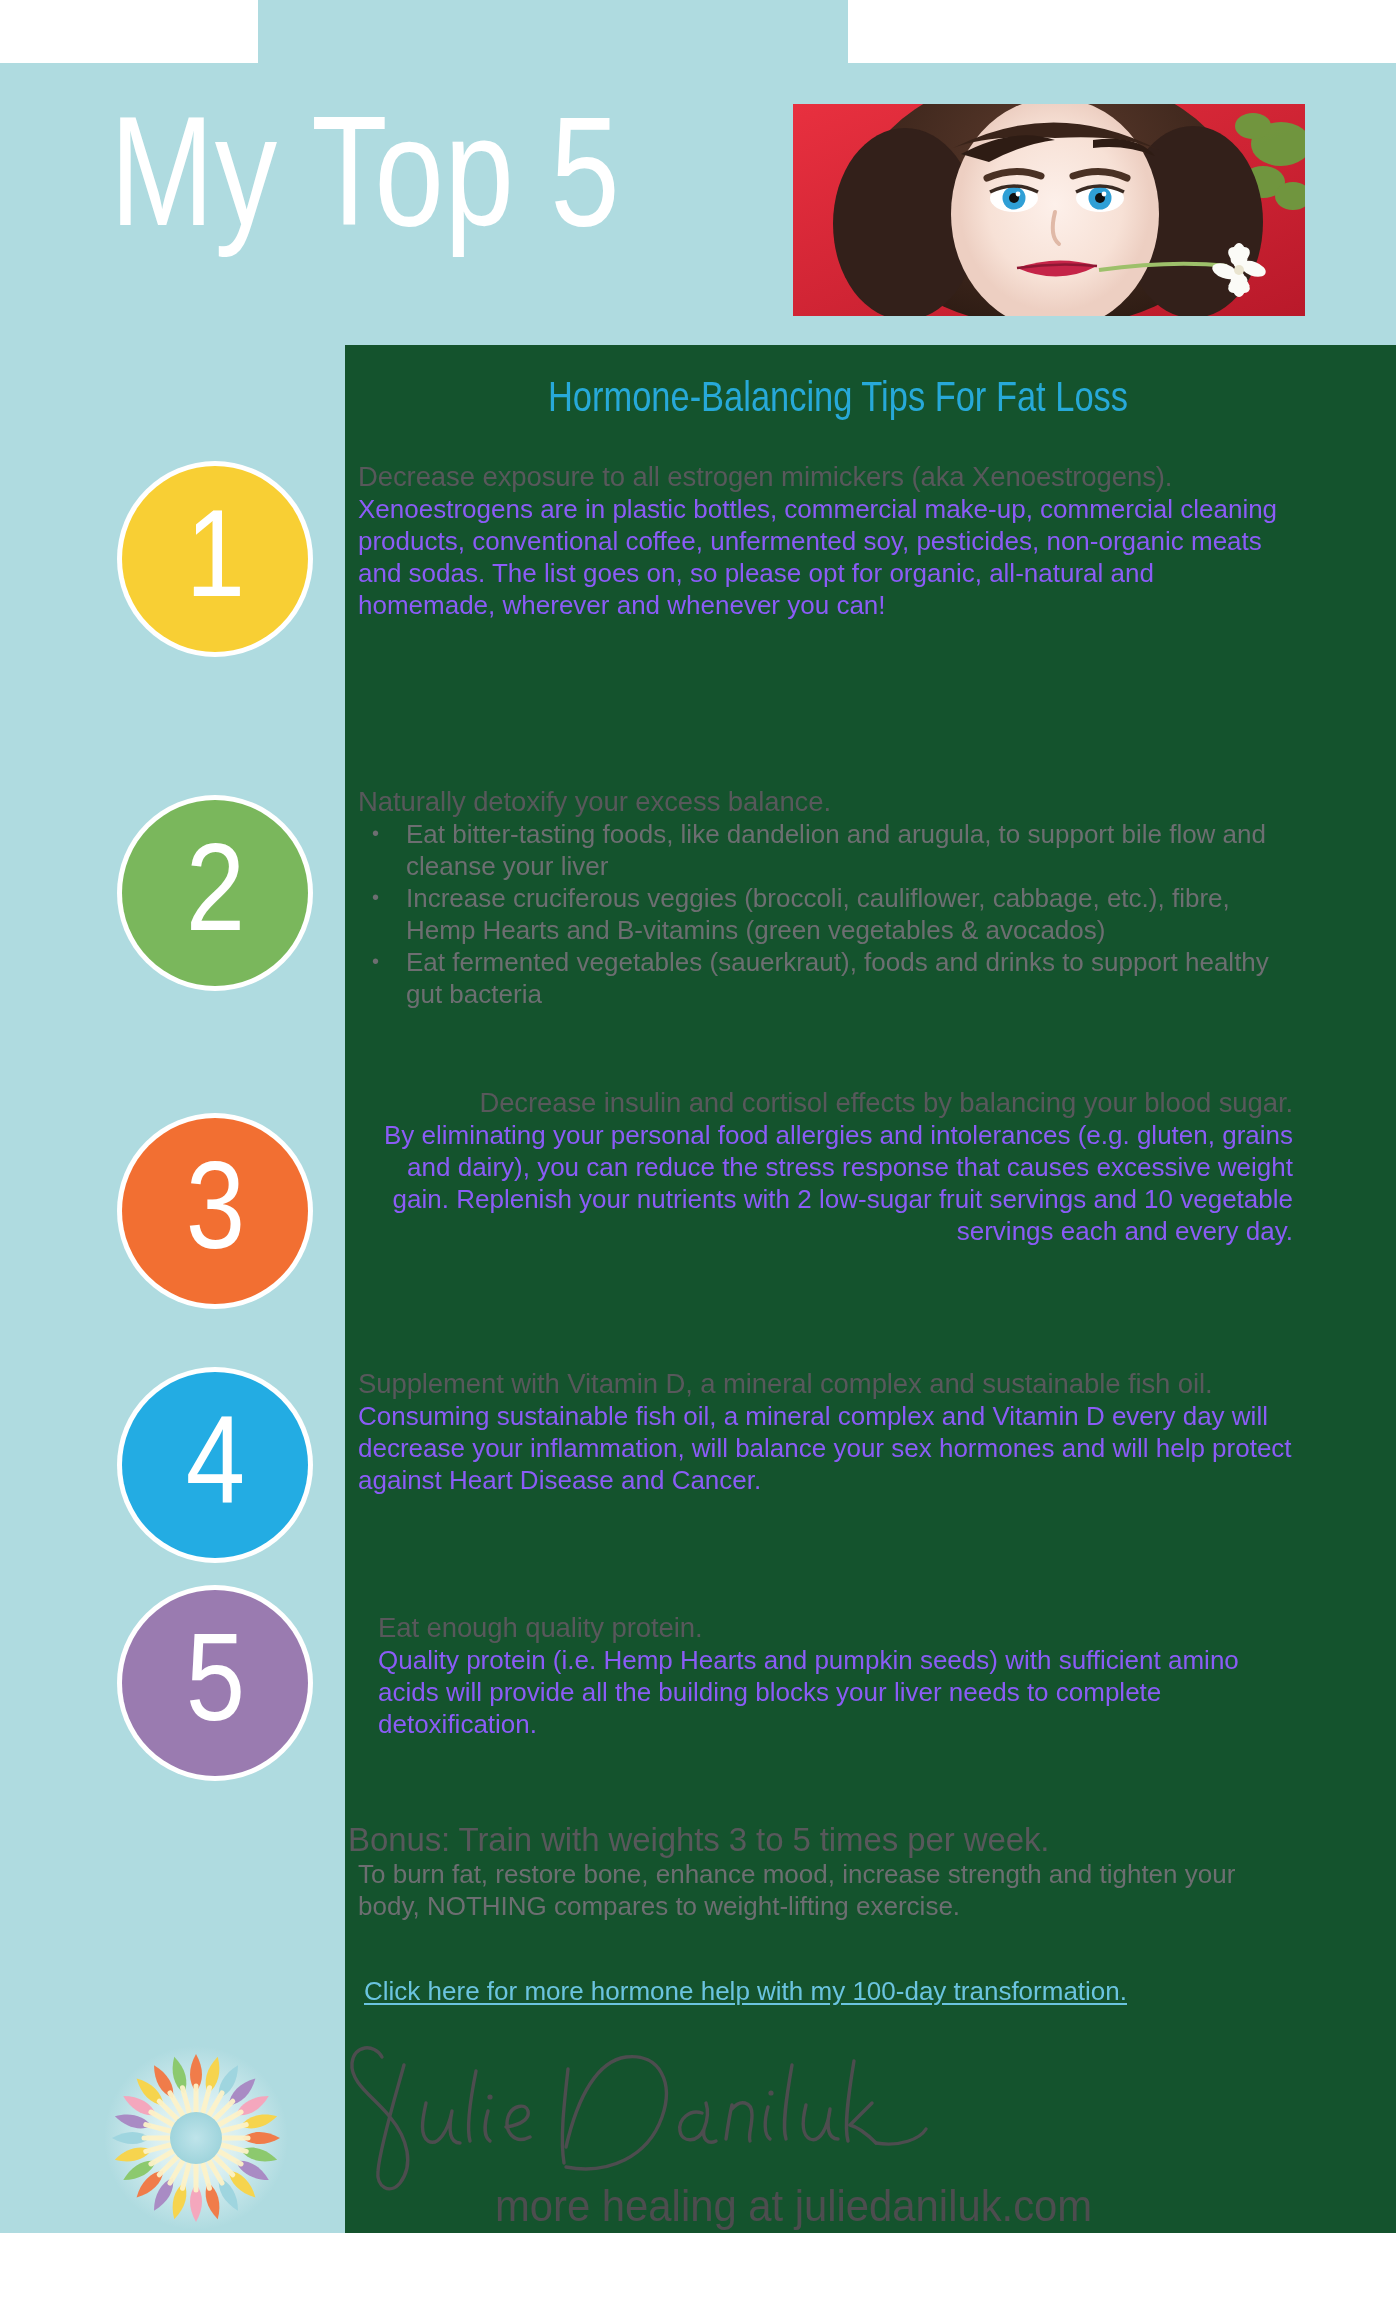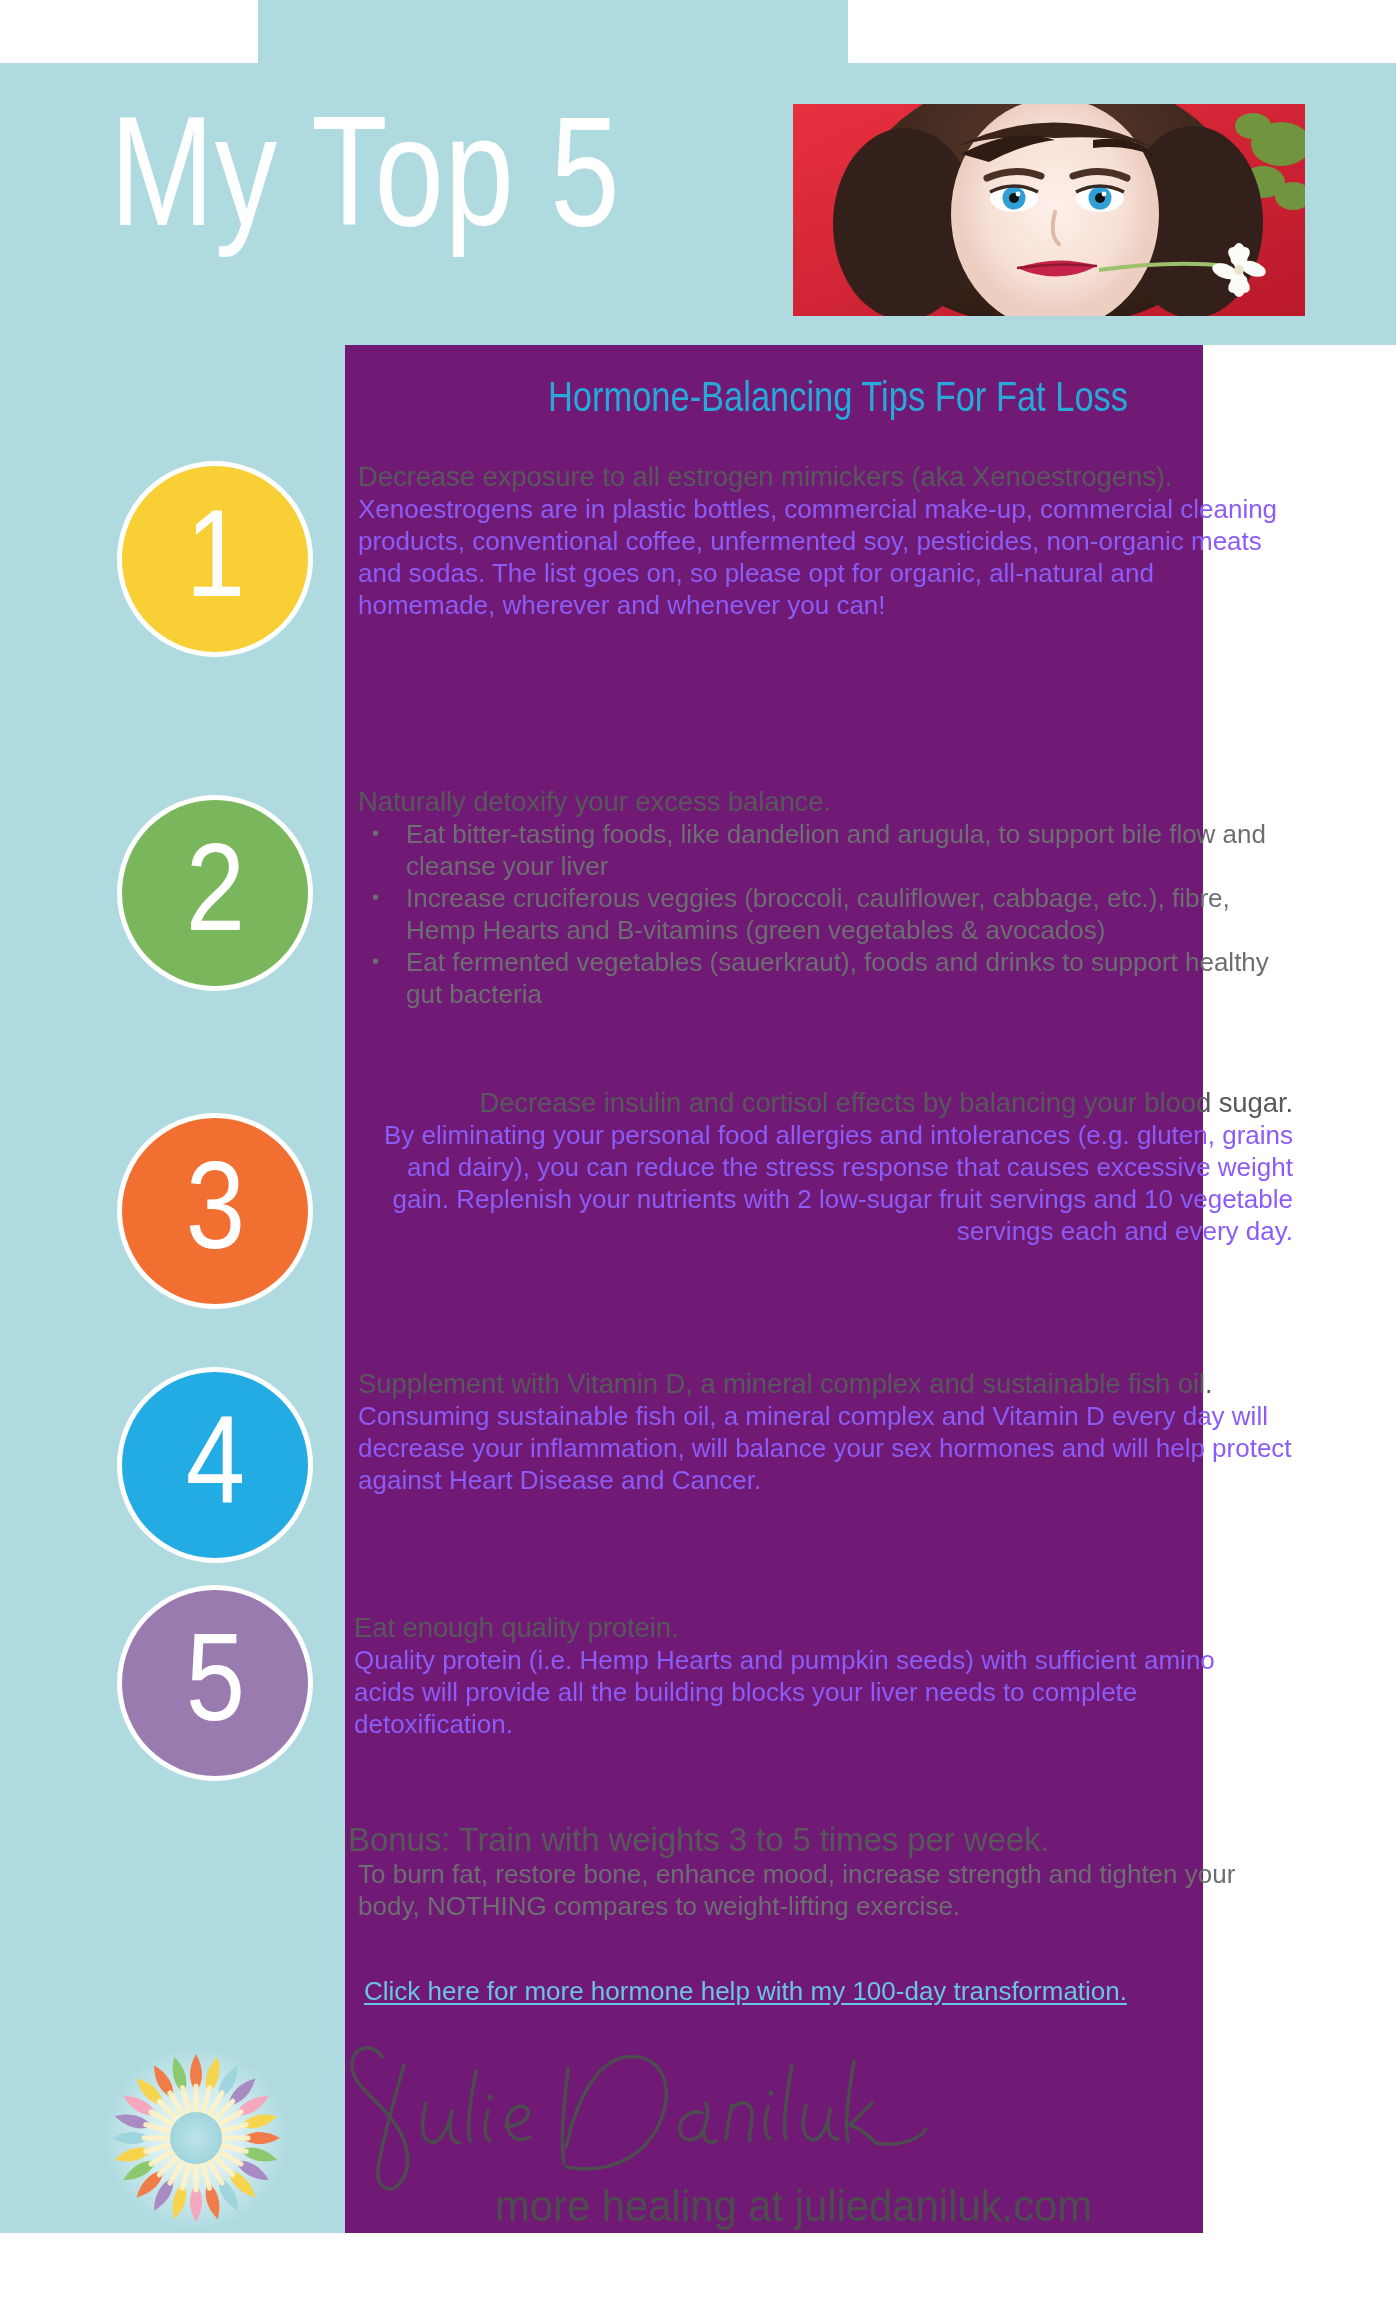--- a/index.html
+++ b/index.html
@@ -44,22 +44,22 @@
 
   
   .photo{
     position:absolute;left:793px;top:104px;width:512px;height:212px;
     overflow:hidden;background:#d8303f;
   }
   .photo svg{display:block;width:100%;height:100%;}
 
   
   .panel{
-    position:absolute;left:345px;top:345px;width:858px;height:1888px;
-    background:#701a75;
+    position:absolute;left:345px;top:345px;width:1051px;height:1888px;
+    background:#14532d;
   }
 
   .subtitle{
     position:absolute;left:165px;top:28px;width:800px;
     text-align:center;
     font-size:42px;line-height:48px;font-weight:400;
     color:#27a9d9;
     transform:scaleX(0.82);transform-origin:left top;
     white-space:nowrap;
   }
@@ -246,21 +246,21 @@
   <div class="tip" style="left:358px;top:1086px;width:935px;text-align:right;">
     <h3>Decrease insulin and cortisol effects by balancing your blood sugar.</h3>
     <p>By eliminating your personal food allergies and intolerances (e.g. gluten, grains and dairy), you can reduce the stress response that causes excessive weight gain. Replenish your nutrients with 2 low-sugar fruit servings and 10 vegetable servings each and every day.</p>
   </div>
 
   <div class="tip" style="left:358px;top:1367px;width:935px;">
     <h3>Supplement with Vitamin D, a mineral complex and sustainable fish oil.</h3>
     <p>Consuming sustainable fish oil, a mineral complex and Vitamin D every day will decrease your inflammation, will balance your sex hormones and will help protect against Heart Disease and Cancer.</p>
   </div>
 
-  <div class="tip" style="left:354px;top:1611px;width:905px;">
+  <div class="tip" style="left:378px;top:1611px;width:905px;">
     <h3>Eat enough quality protein.</h3>
     <p>Quality protein (i.e. Hemp Hearts and pumpkin seeds) with sufficient amino acids will provide all the building blocks your liver needs to complete detoxification.</p>
   </div>
 
   <div class="tip bonus" style="left:348px;top:1822px;width:930px;">
     <h3>Bonus:  Train with weights 3 to 5 times per week.</h3>
     <p>To burn fat, restore bone, enhance mood, increase strength and tighten your body, NOTHING compares to weight-lifting exercise.</p>
   </div>
 
   <div style="position:absolute;left:348px;top:1975px;width:940px;height:40px;">

